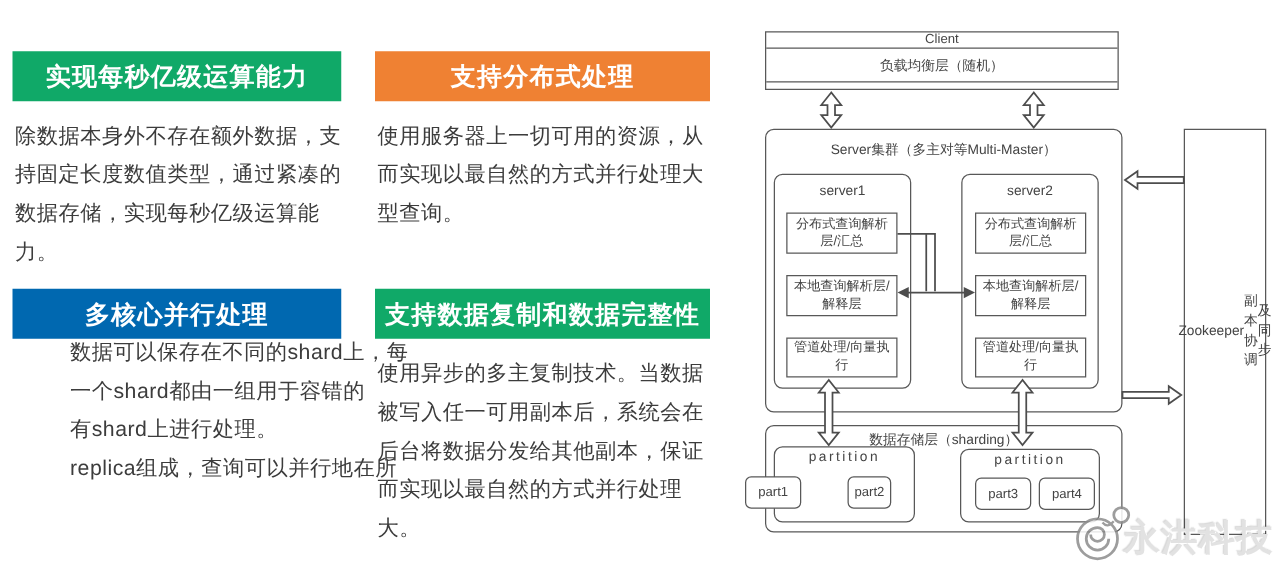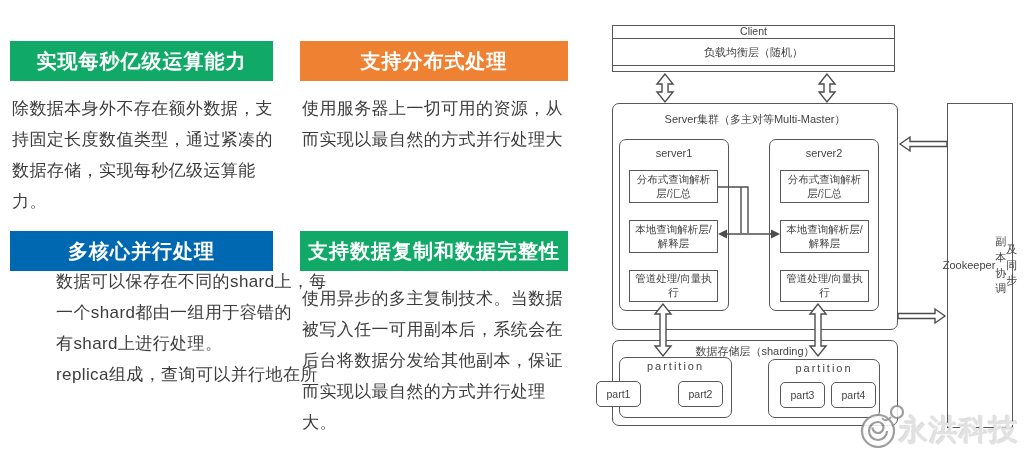--- a/index.html
+++ b/index.html
@@ -39,20 +39,21 @@
   <div class="fbody" style="left:12px;top:93px;width:278px;">
     <div>除数据本身外不存在额外数据，支</div>
     <div>持固定长度数值类型，通过紧凑的</div>
     <div>数据存储，实现每秒亿级运算能力。</div>
   </div>
 
   <div class="fheader" style="left: 300px; top: 41px; width: 268px; background-color: rgb(239, 129, 51);">支持分布式处理</div>
   <div class="fbody" style="left:302px;top:93px;width:278px;">
     <div>使用服务器上一切可用的资源，从</div>
     <div>而实现以最自然的方式并行处理大</div>
+    <div>型查询。</div>
   </div>
 
   <div class="fheader" style="left: 10px; top: 231px; width: 263px; background-color: rgb(0, 104, 176);">多核心并行处理</div>
   <div class="fbody" style="left:12px;top:266px;width:278px;margin-left:44px;">
     <div>数据可以保存在不同的shard上，每</div>
     <div>一个shard都由一组用于容错的</div>
     <div>有shard上进行处理。</div>
     <div>replica组成，查询可以并行地在所</div>
   </div>
 
@@ -84,21 +85,21 @@
   <div class="layer" style="left:780px;top:170px;width:89px;height:33px;">分布式查询解析层/汇总</div>
   <div class="layer" style="left:780px;top:220px;width:89px;height:33px;">本地查询解析层/解释层</div>
   <div class="layer" style="left:780px;top:270px;width:89px;height:32px;">管道处理/向量执行</div>
 
   <div class="dbox rounded" style="left:612px;top:340px;width:286px;height:86px;"></div>
   <div class="dlabel" style="left:612px;top:344px;width:286px;">数据存储层（sharding）</div>
 
   <div class="dbox rounded" style="left:619px;top:357px;width:113px;height:61px;"></div>
   <div class="dlabel" style="left:619px;top:360px;width:113px;letter-spacing:2px;">partition</div>
   <div class="partbox" style="left:596px;top:381px;width:45px;height:26px;">part1</div>
-  <div class="partbox" style="left:678px;top:381px;width:45px;height:26px;">part2</div>
+  <div class="partbox" style="left:678px;top:381px;width:35px;height:26px;">part2</div>
 
   <div class="dbox rounded" style="left:768px;top:359px;width:112px;height:59px;"></div>
   <div class="dlabel" style="left:768px;top:362px;width:112px;letter-spacing:2px;">partition</div>
   <div class="partbox" style="left:780px;top:382px;width:45px;height:26px;">part3</div>
   <div class="partbox" style="left:831px;top:382px;width:45px;height:26px;">part4</div>
 
   <div class="dbox zk" style="left:947px;top:103px;width:66px;height:325px;">
     <div>Zookeeper</div>
     <div>副本协调</div>
     <div>及同步</div>

